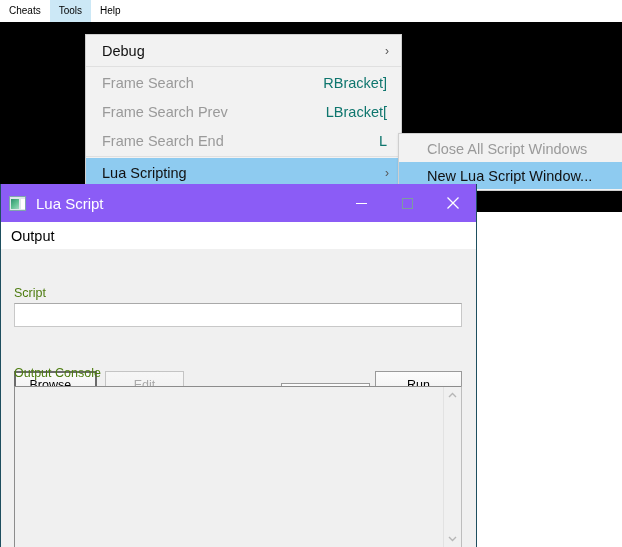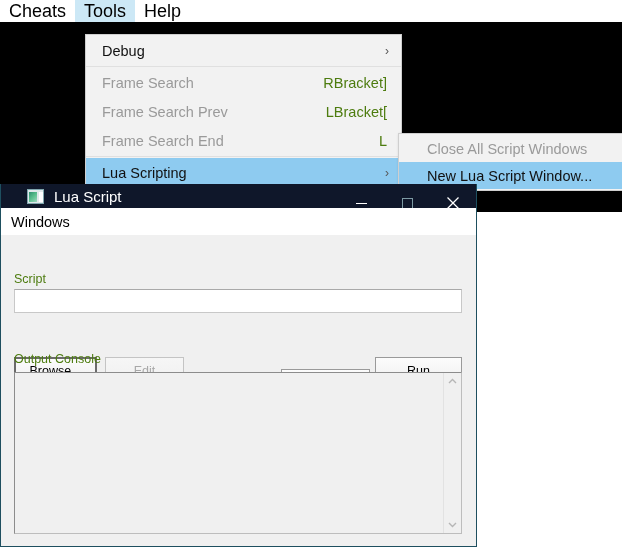--- a/index.html
+++ b/index.html
@@ -25,21 +25,21 @@
     background: #ffffff;
     display: flex;
     align-items: center;
     z-index: 5;
   }
   .menubar-item {
     height: 22px;
     padding: 0 9px;
     display: flex;
     align-items: center;
-    font-size: 18px;
+    font-size: 10px;
     color: #000000;
     line-height: 1;
     white-space: nowrap;
   }
   .menubar-item.open {
     background: #cce8f6;
   }
 
   .viewport {
     position: absolute;
@@ -70,21 +70,21 @@
     font-size: 14.5px;
     color: #111111;
     white-space: nowrap;
   }
   .menu-row.disabled { color: #9a9a9a; }
   .menu-row.selected { background: #8ecbf0; color: #111111; }
   .menu-label { flex: 0 0 auto; }
   .menu-spacer { flex: 1 1 auto; }
   .menu-accel {
     font-size: 14.5px;
-    color: #4d7c0f;
+    color: #0f766e;
     padding-right: 4px;
   }
   .menu-arrow {
     font-size: 12px;
     color: #555555;
     padding-right: 2px;
     line-height: 1;
   }
   .menu-sep {
     height: 1px;
@@ -117,25 +117,25 @@
     height: 363px;
     background: #f0f0f0;
     border-left: 1px solid #1e4f5f;
     border-right: 1px solid #1e4f5f;
     border-bottom: 1px solid #1e4f5f;
     box-sizing: border-box;
     z-index: 20;
   }
   .titlebar {
     position: relative;
-    height: 24px;
-    background: #0f172a;
-    display: flex;
-    align-items: center;
-    padding-left: 26px;
+    height: 38px;
+    background: #8b5cf6;
+    display: flex;
+    align-items: center;
+    padding-left: 8px;
   }
   .title-icon {
     width: 17px; height: 15px;
     position: relative;
     flex: 0 0 auto;
     background: #dfe8ea;
     border: 1px solid #7fa6ad;
     box-sizing: border-box;
     overflow: hidden;
   }
@@ -386,21 +386,21 @@
             <line x1="1.5" y1="1.5" x2="12.5" y2="12.5" stroke="#ffffff" stroke-width="1.2"></line>
             <line x1="12.5" y1="1.5" x2="1.5" y2="12.5" stroke="#ffffff" stroke-width="1.2"></line>
           </svg>
         </div>
       </div>
     </div>
 
     <div class="client">
 
       <div class="console-tab">
-        <span>Windows</span>
+        <span>Output</span>
       </div>
 
       <div class="panel">
 
         <div class="field-label" id="script-label">Script</div>
 
         <input class="script-input" type="text" placeholder="" style="">
 
         <div class="btn default" id="btn-browse">
           <span>Browse...</span>

